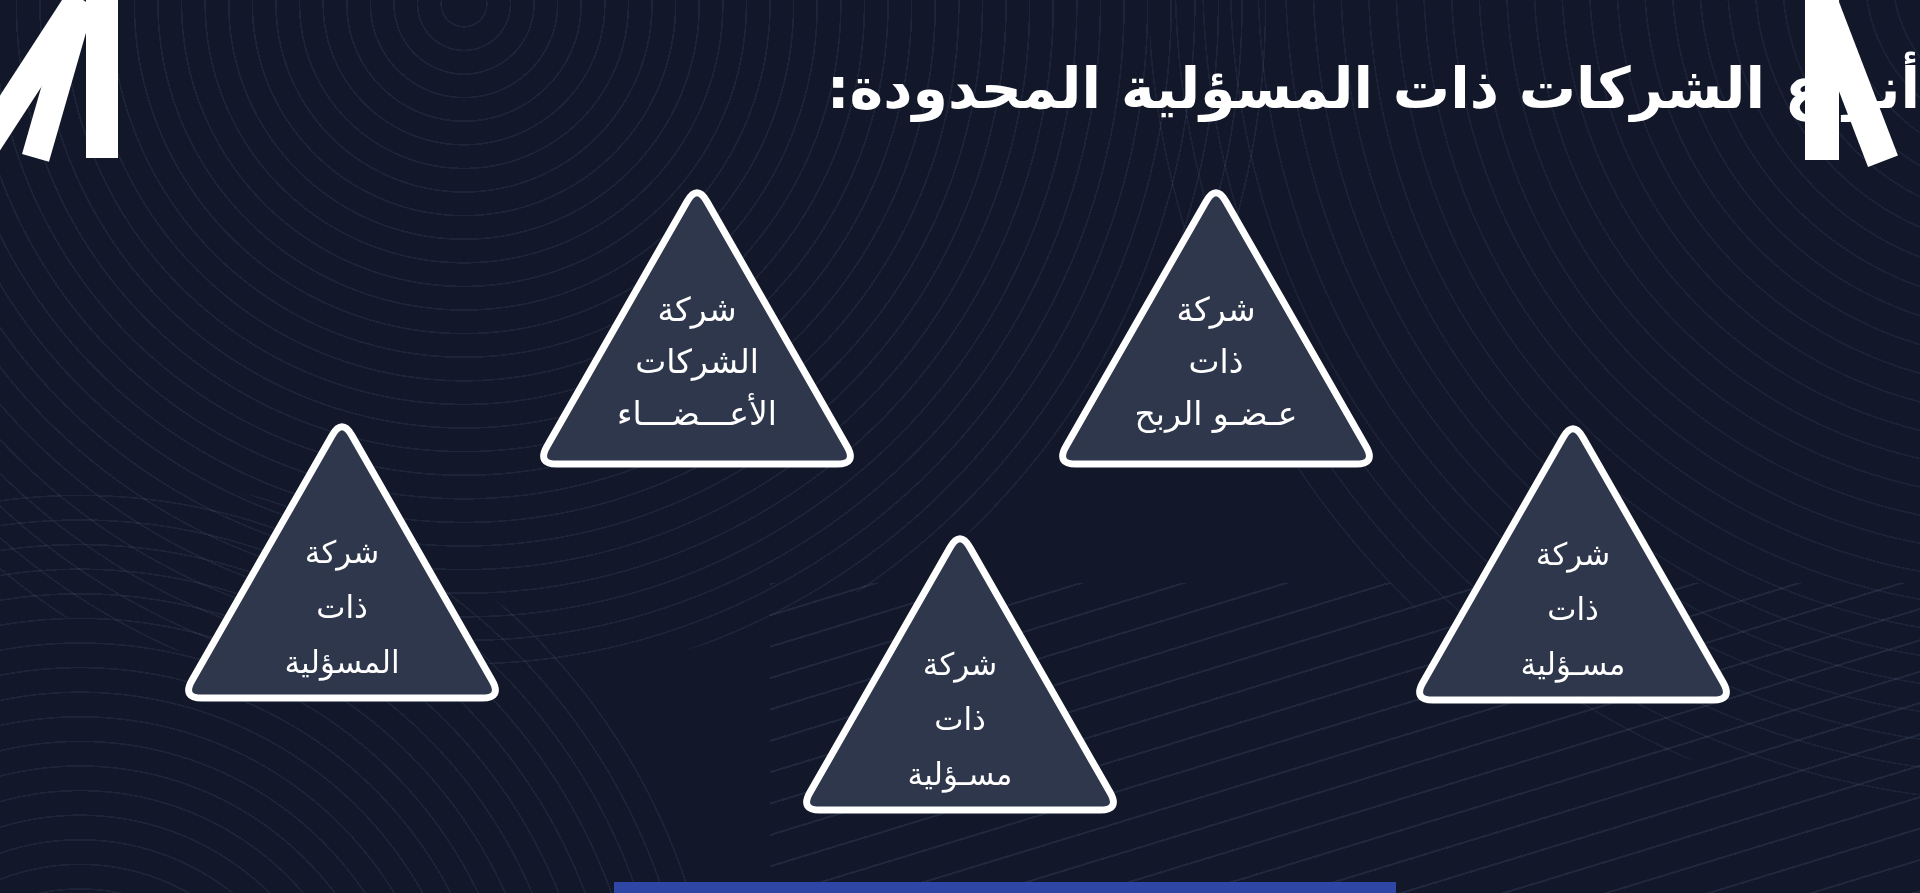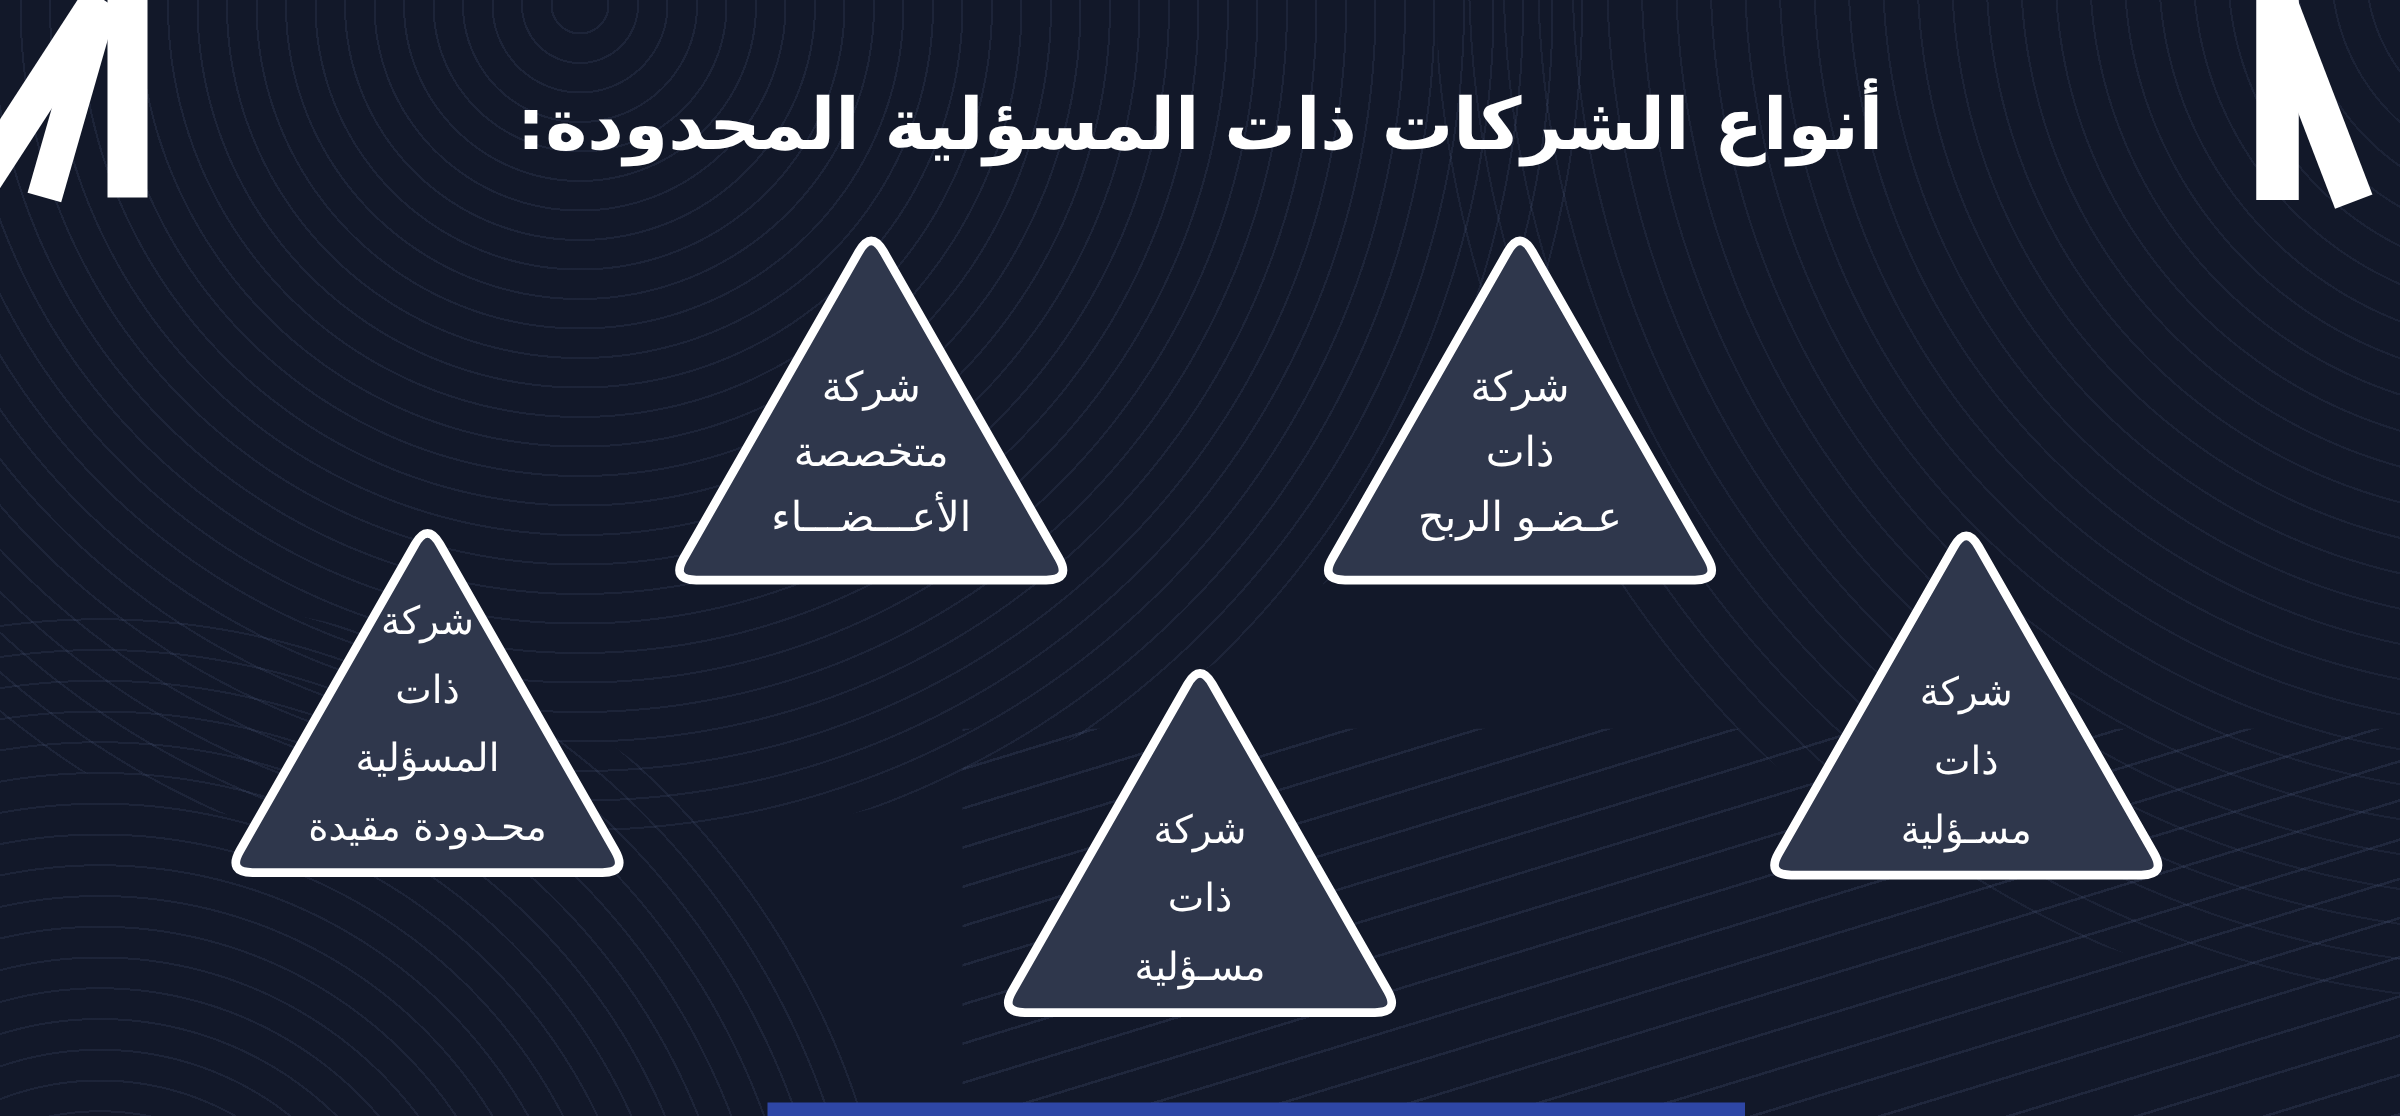--- a/index.html
+++ b/index.html
@@ -41,22 +41,22 @@
   #logo-m { left:0; top:0; width:135px; height:165px; }
   #logo-m .m-bar  { left:86px; top:0; width:32px; height:158px; }
   #logo-m .m-leg1 { left:10px; top:-18px; width:30px; height:205px; transform:rotate(33deg); }
   #logo-m .m-leg2 { left:43px; top:5px;  width:28px; height:156px; transform:rotate(16deg); }
   #logo-n { left:1800px; top:0; width:120px; height:165px; }
   #logo-n .n-bar  { left:5px;  top:0; width:34px; height:160px; }
   #logo-n .n-diag { left:36px; top:-6px; width:32px; height:173px; transform:rotate(-21deg); }
 
   
   .title {
-    position:absolute; top:60px; left:0; width:100%;
-    text-align:center; direction:rtl;
+    position:absolute; top:48px; left:0; width:100%;
+    text-align:right; direction:rtl;
     color:#ffffff; font-size:57px; font-weight:bold; line-height:80px;
   }
 
   
   .tri { position:absolute; width:340px; height:292px; }
   .tri svg { position:absolute; left:0; top:0; }
   .tri-text {
     position:absolute; left:0; top:0; right:0; bottom:0;
     display:flex; flex-direction:column; justify-content:flex-end; align-items:center;
     text-align:right; direction:rtl;
@@ -96,21 +96,21 @@
 </div>
 
 <div class="title">أنواع الشركات ذات المسؤلية المحدودة:</div>
 
 <div class="tri" id="tri-multi">
   <svg width="340" height="292" viewBox="0 0 340 292">
     <path d="M 160.1 23.4 Q 170 6 179.9 23.4 L 320.1 268.6 Q 330 286 310 286 L 30 286 Q 10 286 19.9 268.6 Z" fill="#2f374c" stroke="#ffffff" stroke-width="7" stroke-linejoin="round"></path>
   </svg>
   <div class="tri-text lines-3">
     <div>شركة</div>
-    <div>متخصصة</div>
+    <div>الشركات</div>
     <div>الأعـــضـــاء</div>
   </div>
 </div>
 
 <div class="tri" id="tri-single">
   <svg width="340" height="292" viewBox="0 0 340 292">
     <path d="M 160.1 23.4 Q 170 6 179.9 23.4 L 320.1 268.6 Q 330 286 310 286 L 30 286 Q 10 286 19.9 268.6 Z" fill="#2f374c" stroke="#ffffff" stroke-width="7" stroke-linejoin="round"></path>
   </svg>
   <div class="tri-text lines-3">
     <div>شركة</div>
@@ -120,21 +120,20 @@
 </div>
 
 <div class="tri" id="tri-restricted">
   <svg width="340" height="292" viewBox="0 0 340 292">
     <path d="M 160.1 23.4 Q 170 6 179.9 23.4 L 320.1 268.6 Q 330 286 310 286 L 30 286 Q 10 286 19.9 268.6 Z" fill="#2f374c" stroke="#ffffff" stroke-width="7" stroke-linejoin="round"></path>
   </svg>
   <div class="tri-text lines-4">
     <div>شركة</div>
     <div>ذات</div>
     <div>المسؤلية</div>
-    <div>محـدودة مقيدة</div>
   </div>
 </div>
 
 <div class="tri" id="tri-specialized">
   <svg width="340" height="292" viewBox="0 0 340 292">
     <path d="M 160.1 23.4 Q 170 6 179.9 23.4 L 320.1 268.6 Q 330 286 310 286 L 30 286 Q 10 286 19.9 268.6 Z" fill="#2f374c" stroke="#ffffff" stroke-width="7" stroke-linejoin="round"></path>
   </svg>
   <div class="tri-text lines-4">
     <div>شركة</div>
     <div>ذات</div>

